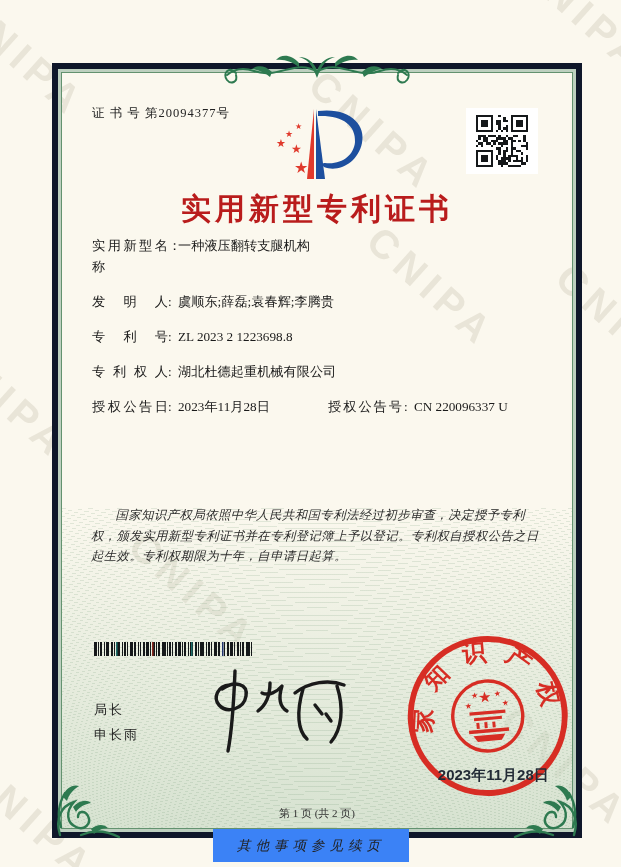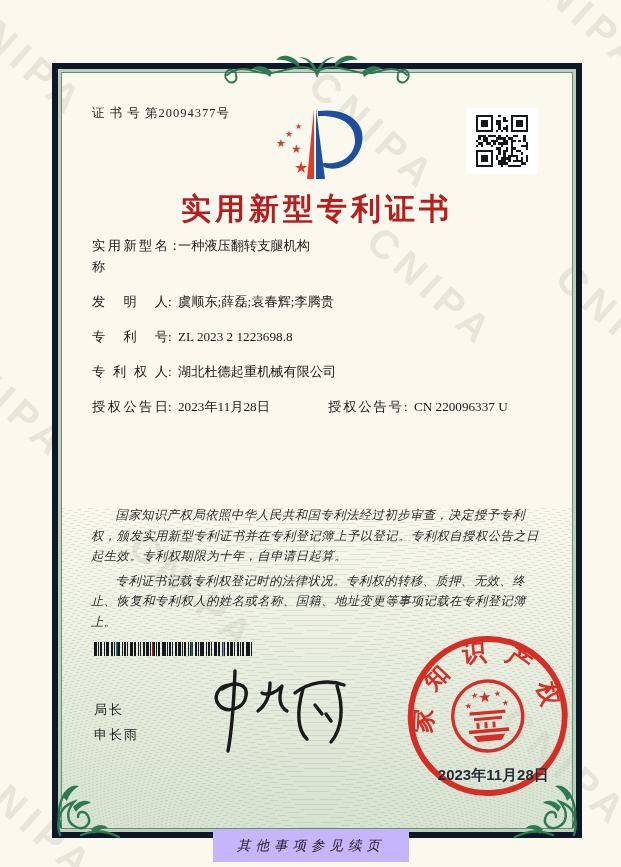--- a/index.html
+++ b/index.html
@@ -43,21 +43,21 @@
   .signer{position:absolute;left:36px;top:628px;font-family:"Liberation Sans",sans-serif;
           font-size:13px;line-height:25px;color:#222;letter-spacing:2px;}
   .signature{position:absolute;left:130px;top:590px;}
   .seal{position:absolute;left:342px;top:562px;}
   .pageinfo{position:absolute;left:0;top:737px;width:100%;text-align:center;font-size:11px;color:#333;}
   .flourish-top{position:absolute;left:50%;top:-19px;transform:translateX(-50%);}
   .corner{position:absolute;bottom:-9px;}
   .corner.left{left:-7px;}
   .corner.right{right:-7px;transform:scaleX(-1);}
   
-  .footer-strip{position:absolute;left:213px;top:829px;width:196px;height:33px;background:#c4b5fd;
+  .footer-strip{position:absolute;left:213px;top:829px;width:196px;height:33px;background:#3b82f6;
                 display:flex;align-items:center;justify-content:center;z-index:3;}
   .footer-strip span{font-size:13.5px;font-style:italic;letter-spacing:5px;color:#222;}
 </style>
 </head>
 <body>
 
 <div class="page">
 
   <span class="wm" style="left:-22px;top:-12px">CNIPA</span>
   <span class="wm" style="left:540px;top:-55px">CNIPA</span>
@@ -148,21 +148,20 @@
       <div class="frow">
         <span class="flabel">专利权人</span><span class="fsep">:</span><span class="fval">湖北杜德起重机械有限公司</span>
       </div>
       <div class="frow">
         <span class="flabel">授权公告日</span><span class="fsep">:</span><span class="fval short">2023年11月28日</span><span class="flabel2">授权公告号</span><span class="fsep">:</span><span>CN 220096337 U</span>
       </div>
     </div>
 
     <div class="paras">
       <p>国家知识产权局依照中华人民共和国专利法经过初步审查，决定授予专利权，颁发实用新型专利证书并在专利登记簿上予以登记。专利权自授权公告之日起生效。专利权期限为十年，自申请日起算。</p>
-      <p>专利证书记载专利权登记时的法律状况。专利权的转移、质押、无效、终止、恢复和专利权人的姓名或名称、国籍、地址变更等事项记载在专利登记簿上。</p>
     </div>
 
     <svg class="barcode" width="158" height="14" viewBox="0 0 158 14">
       <line x1="0" y1="7" x2="158" y2="7" stroke="#15181a" stroke-width="14" stroke-dasharray="3 1 1 1 2 2 1 1 3 2 2 1 1 1 4 2 1 1 2 1 1 2 3 1 2 2 1 1 1 2 2 1 3 1 1 2 2 1 1 1 2 2 4 1 1 1 2 1 1 2 2 1"></line>
       <rect x="22" y="0" width="1.5" height="14" fill="#1f6f6a"></rect>
       <rect x="58" y="0" width="1.5" height="14" fill="#8a2b22"></rect>
       <rect x="97" y="0" width="1.5" height="14" fill="#1f6f6a"></rect>
       <rect x="128" y="0" width="1.5" height="14" fill="#23356f"></rect>
     </svg>
 
@@ -205,20 +204,21 @@
           <rect x="76" y="91" width="3" height="6"></rect>
           <rect x="84" y="91" width="3" height="6"></rect>
           <rect x="92" y="91" width="3" height="6"></rect>
           <rect x="68" y="98" width="40" height="3.6"></rect>
           <path d="M72 104 h32 l-4 6 h-24 Z"></path>
         </g>
         <text x="88" y="149" transform="rotate(5 88 149)" text-anchor="middle" font-size="15" font-weight="bold" fill="#1b2430" font-family="Liberation Sans, sans-serif">2023年11月28日</text>
       </g>
     </svg>
 
+    <div class="pageinfo">第 1 页 (共 2 页)</div>
 
   </div>
 
   <div class="footer-strip">
     <span>其他事项参见续页</span>
   </div>
 
 </div>
 
 </body></html>

